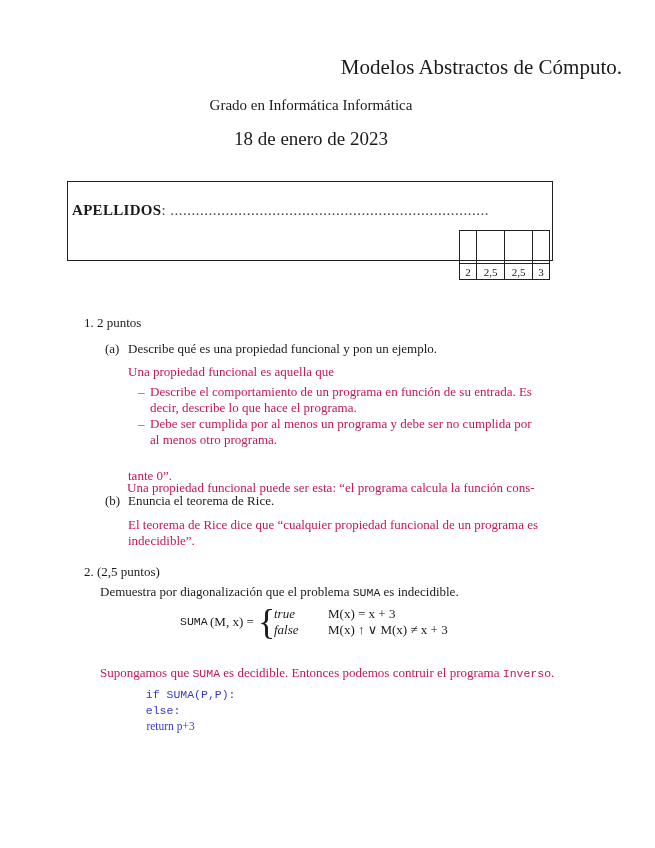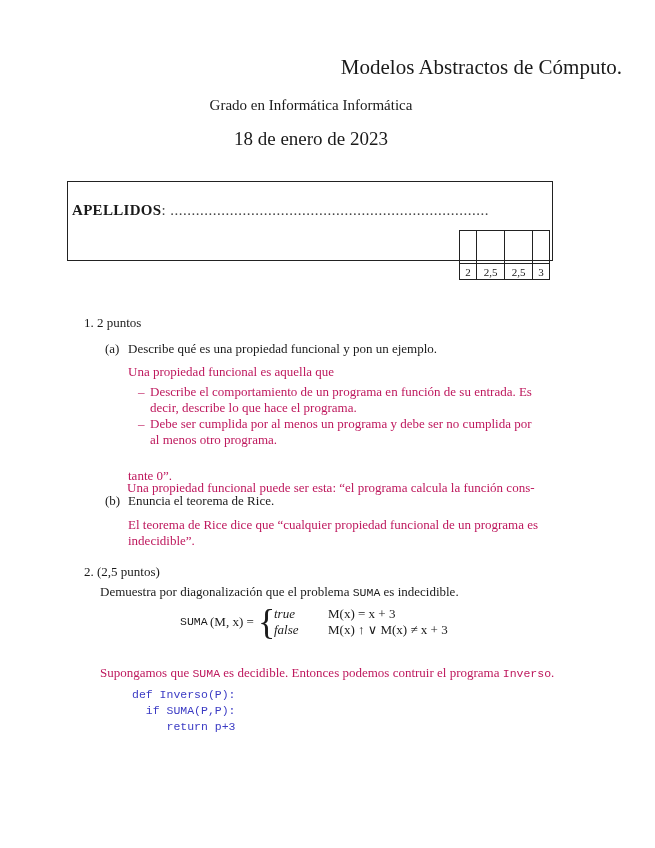--- a/index.html
+++ b/index.html
@@ -104,16 +104,16 @@
   <span class="abs math" style="left:148px; top:0px; white-space:nowrap;">M(x) = x + 3</span>
   <span class="abs math it" style="left:94px; top:16px;">false</span>
   <span class="abs math" style="left:148px; top:16px; white-space:nowrap;">M(x) ↑ ∨ M(x) ≠ x + 3</span>
 </div>
 
 <div class="abs txt blue" style="left:100px; top:665px;">
   <span>Supongamos que </span><span class="mono" style="font-size:11.5px">SUMA</span><span> es decidible. Entonces podemos contruir el programa </span><span class="mono" style="font-size:11.5px">Inverso</span><span>.</span>
 </div>
 
 <div class="abs" style="left:132px; top:688px;">
-  <div class="code" style="height:16px;">def Inverso(P):</div>
   <div class="code" style="height:16px;">  if SUMA(P,P):</div>
-  <div class="code" style="height:16px;">     return p+3</div>
+  <div class="code" style="height:16px;">  else:</div>
+  <div class="code" style="height:16px;font-family:Liberation Serif, serif;">     return p+3</div>
 </div>
 
 </body></html>

